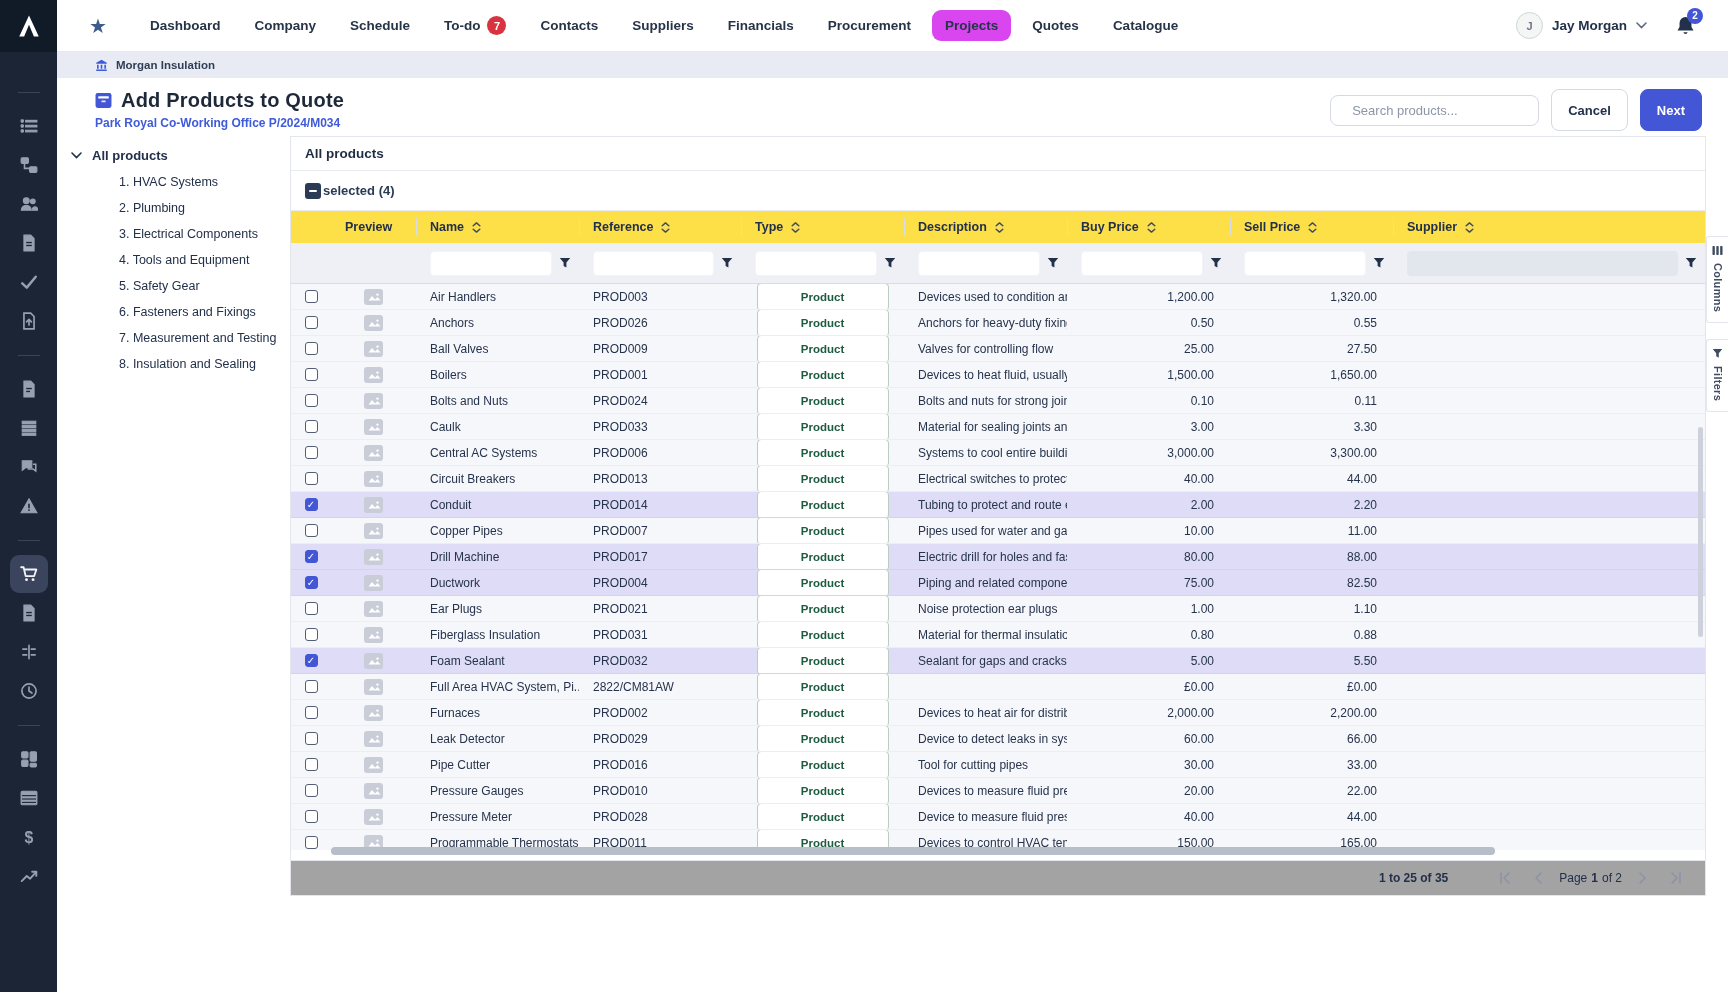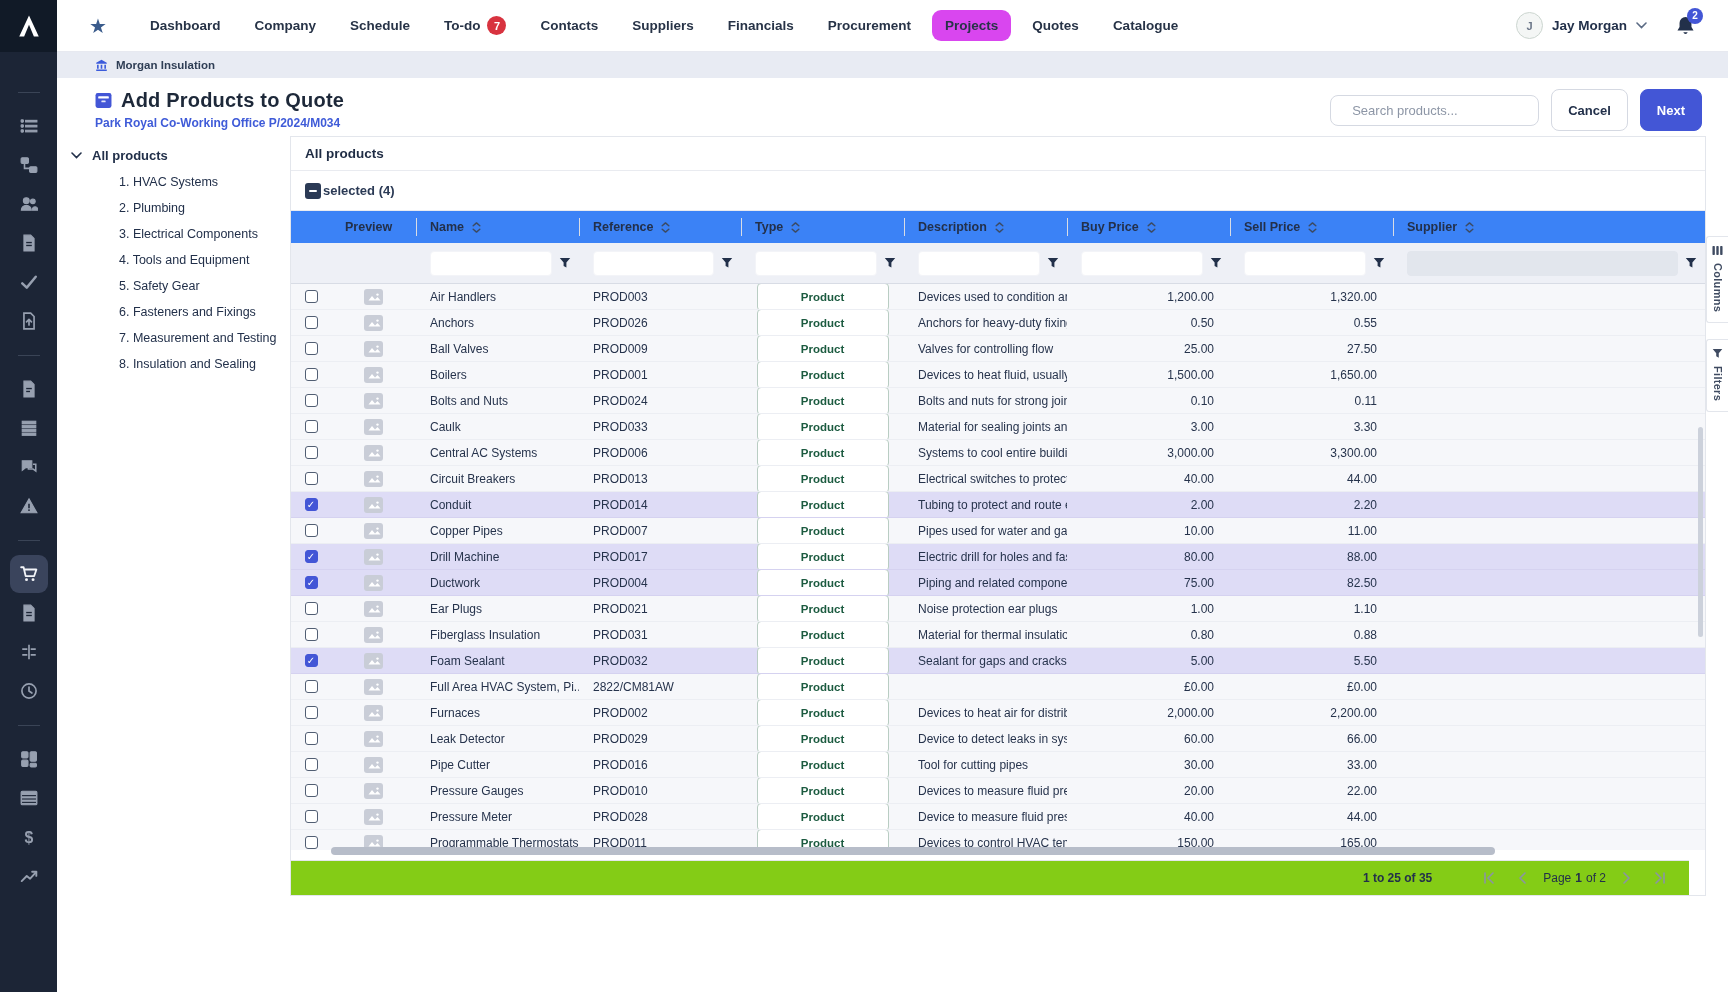--- a/index.html
+++ b/index.html
@@ -70,21 +70,21 @@
   
   .tablecard { position:relative; flex:1; height:760px; border:1px solid #e3e6ec; background:#fff; overflow:hidden; }
   .cardtitle { height:34px; display:flex; align-items:center; padding:0 14px; font-size:13.5px;
     font-weight:800; color:#1f2c44; border-bottom:1px solid #e9ebf0; }
   .selectedbar { height:40px; display:flex; align-items:center; gap:2px; padding:0 14px;
     font-size:13px; font-weight:600; color:#2b3a55; border-bottom:1px solid #e9ebf0; cursor:pointer; }
   .indet { width:16px; height:16px; border-radius:3px; background:#2b3a55; display:flex; align-items:center; justify-content:center; }
   .indet:after { content:""; width:8px; height:2px; background:#fff; border-radius:1px; }
 
   .tgrid { display:grid; grid-template-columns:40px 85px 163px 162px 163px 163px 163px 163px minmax(140px,1fr); }
-  .thead { background:#3b82f6; height:32px; }
+  .thead { background:#fde047; height:32px; }
   .thead .hcell { display:flex; align-items:center; gap:8px; font-size:12.5px; font-weight:700;
     color:#23304a; padding-left:14px; position:relative; white-space:nowrap; overflow:hidden; }
   .thead .hcell.sep:before { content:""; position:absolute; left:0; top:7px; bottom:7px; width:1px; background:#d8dce5; }
   .tfilters { background:#eef0f6; height:41px; border-bottom:1px solid #d8dce5; }
   .fcell { display:flex; align-items:center; padding:0 8px 0 14px; gap:7px; }
   .finput { flex:1; height:25px; background:#fff; border:1px solid #f3f4f8; border-radius:4px; min-width:0; }
   .finput.disabled { background:#e2e6ed; border-color:#e2e6ed; }
   .funnel { flex:0 0 auto; cursor:pointer; }
 
   .tbody { height:566px; overflow:hidden; }
@@ -99,22 +99,22 @@
   .cb.checked { background:#4356d6; border-color:#4356d6; }
   .imgph { width:19px; height:16px; border-radius:3px; background:#c9cdd7; display:flex; align-items:center; justify-content:center; }
   .badge { width:132px; height:28px; border:1px solid #b9cdc3; border-radius:4px; background:#fff;
     display:flex; align-items:center; justify-content:center; font-size:11.5px; font-weight:600; color:#1c5b40; }
 
   .hscroll { position:absolute; left:40px; right:210px; bottom:40px; height:8px; }
   .hthumb { height:8px; width:100%; background:#b7bdc9; border-radius:4px; }
   .vscroll { position:absolute; right:2px; top:290px; width:5px; height:555px; }
   .vthumb { width:5px; height:210px; background:#ccd1db; border-radius:3px; }
 
-  .tfoot { position:absolute; left:0; right:16px; bottom:0; height:35px; border-top:1px solid #e3e6ec;
-    background:#84cc16; display:flex; align-items:center; justify-content:flex-end; gap:10px; padding-right:16px; }
+  .tfoot { position:absolute; left:0; right:0; bottom:0; height:35px; border-top:1px solid #e3e6ec;
+    background:#a3a3a3; display:flex; align-items:center; justify-content:flex-end; gap:10px; padding-right:16px; }
   .rangetext { font-size:12px; font-weight:700; color:#23304a; margin-right:34px; }
   .pgicon { color:#8b94a4; cursor:pointer; display:flex; align-items:center; padding:0 6px; }
   .pgicon svg { stroke:#8b94a4; }
   .pagetext { font-size:12px; color:#23304a; display:flex; gap:4px; }
   .pagetext .cur { font-weight:800; }
 
   
   .sidetabs { width:22px; flex:0 0 22px; display:flex; flex-direction:column; gap:16px; padding-top:100px; }
   .sidetab { border:1px solid #e3e6ec; border-right:none; background:#fff; width:22px;
     display:flex; flex-direction:column; align-items:center; gap:7px; padding:8px 0 10px 0;

